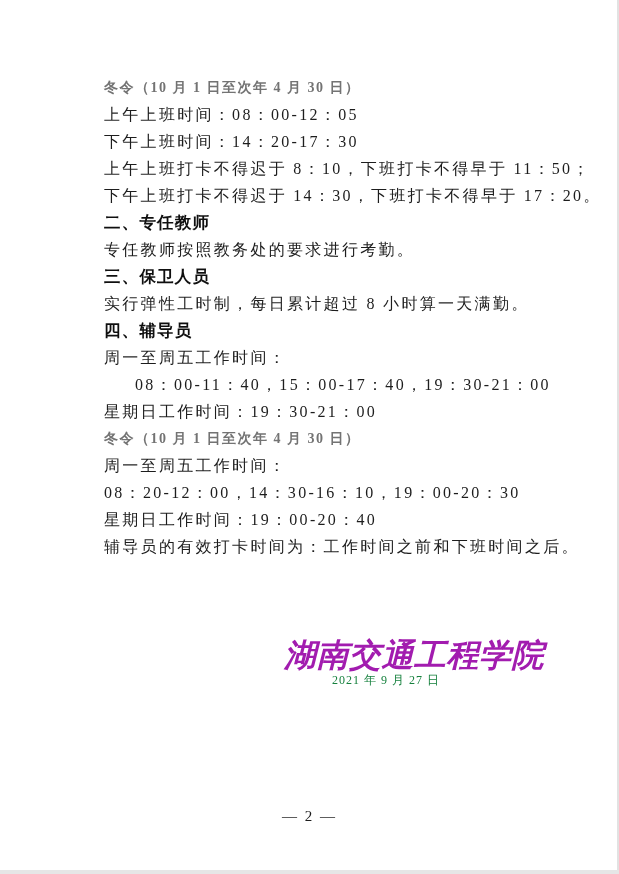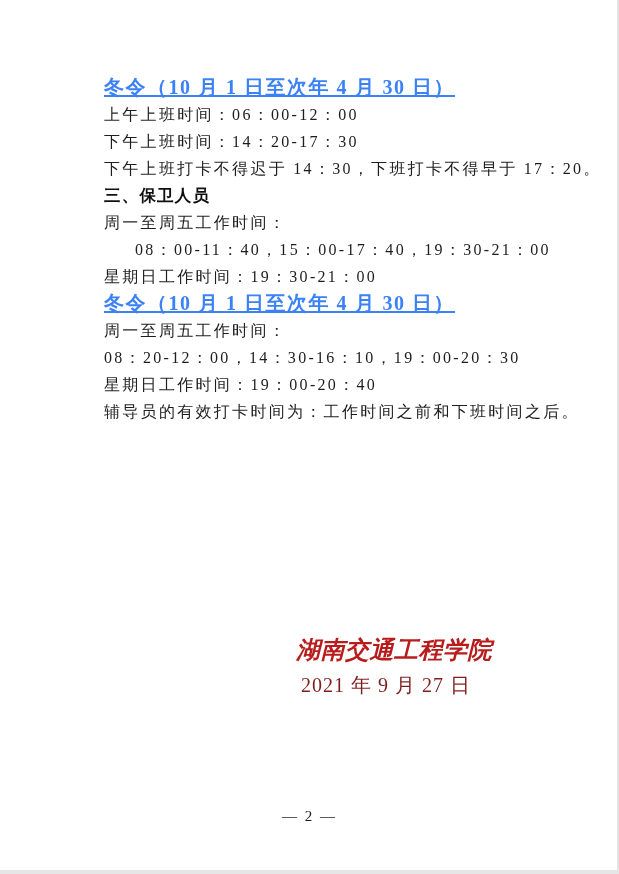--- a/index.html
+++ b/index.html
@@ -40,63 +40,62 @@
   }
 
   .body {
     font-size: 16px;
     letter-spacing: 2.3px;
     font-family: "Liberation Serif", "DejaVu Serif", serif;
   }
 
   
   .h-kai {
-    font-size: 20px;
+    font-size: 14px;
     font-weight: bold;
     letter-spacing: 1.5px;
-    color: #3b82f6;
+    color: #737373;
     font-family: "Liberation Serif", "DejaVu Serif", serif;
-    text-decoration: underline;
   }
 
   
   .h-hei {
     font-size: 16.5px;
     font-weight: bold;
     letter-spacing: 1.2px;
     color: #0f0f0f;
     font-family: "Liberation Sans", "DejaVu Sans", sans-serif;
   }
 
   .indent { padding-left: 31px; }
 
   .signature {
     position: absolute;
     top: 634px;
-    left: 296px;
+    left: 284px;
     width: 196px;
     text-align: center;
-    font-size: 24px;
+    font-size: 32px;
     font-weight: bold;
     font-style: italic;
     letter-spacing: 0.5px;
-    color: #b91c1c;
+    color: #a21caf;
     white-space: nowrap;
     font-family: "Liberation Serif", "DejaVu Serif", serif;
   }
 
   .doc-date {
     position: absolute;
     top: 672px;
     left: 300px;
     width: 172px;
     text-align: center;
-    font-size: 20px;
+    font-size: 12px;
     letter-spacing: 1px;
-    color: #7f1d1d;
+    color: #15803d;
     white-space: nowrap;
   }
 
   .page-number {
     position: absolute;
     top: 808px;
     left: 0;
     width: 100%;
     text-align: center;
     font-size: 15px;
@@ -104,24 +103,29 @@
     color: #1d1d1d;
   }
 </style>
 </head>
 <body>
 
 <div class="page">
 
   <div class="content">
     <div class="line h-kai">冬令（10 月 1 日至次年 4 月 30 日）</div>
-    <div class="line body">上午上班时间：06：00-12：00</div>
+    <div class="line body">上午上班时间：08：00-12：05</div>
     <div class="line body">下午上班时间：14：20-17：30</div>
+    <div class="line body">上午上班打卡不得迟于 8：10，下班打卡不得早于 11：50；</div>
     <div class="line body">下午上班打卡不得迟于 14：30，下班打卡不得早于 17：20。</div>
+    <div class="line h-hei">二、专任教师</div>
+    <div class="line body">专任教师按照教务处的要求进行考勤。</div>
     <div class="line h-hei">三、保卫人员</div>
+    <div class="line body">实行弹性工时制，每日累计超过 8 小时算一天满勤。</div>
+    <div class="line h-hei">四、辅导员</div>
     <div class="line body">周一至周五工作时间：</div>
     <div class="line body indent">08：00-11：40，15：00-17：40，19：30-21：00</div>
     <div class="line body">星期日工作时间：19：30-21：00</div>
     <div class="line h-kai">冬令（10 月 1 日至次年 4 月 30 日）</div>
     <div class="line body">周一至周五工作时间：</div>
     <div class="line body">08：20-12：00，14：30-16：10，19：00-20：30</div>
     <div class="line body">星期日工作时间：19：00-20：40</div>
     <div class="line body">辅导员的有效打卡时间为：工作时间之前和下班时间之后。</div>
   </div>
 

